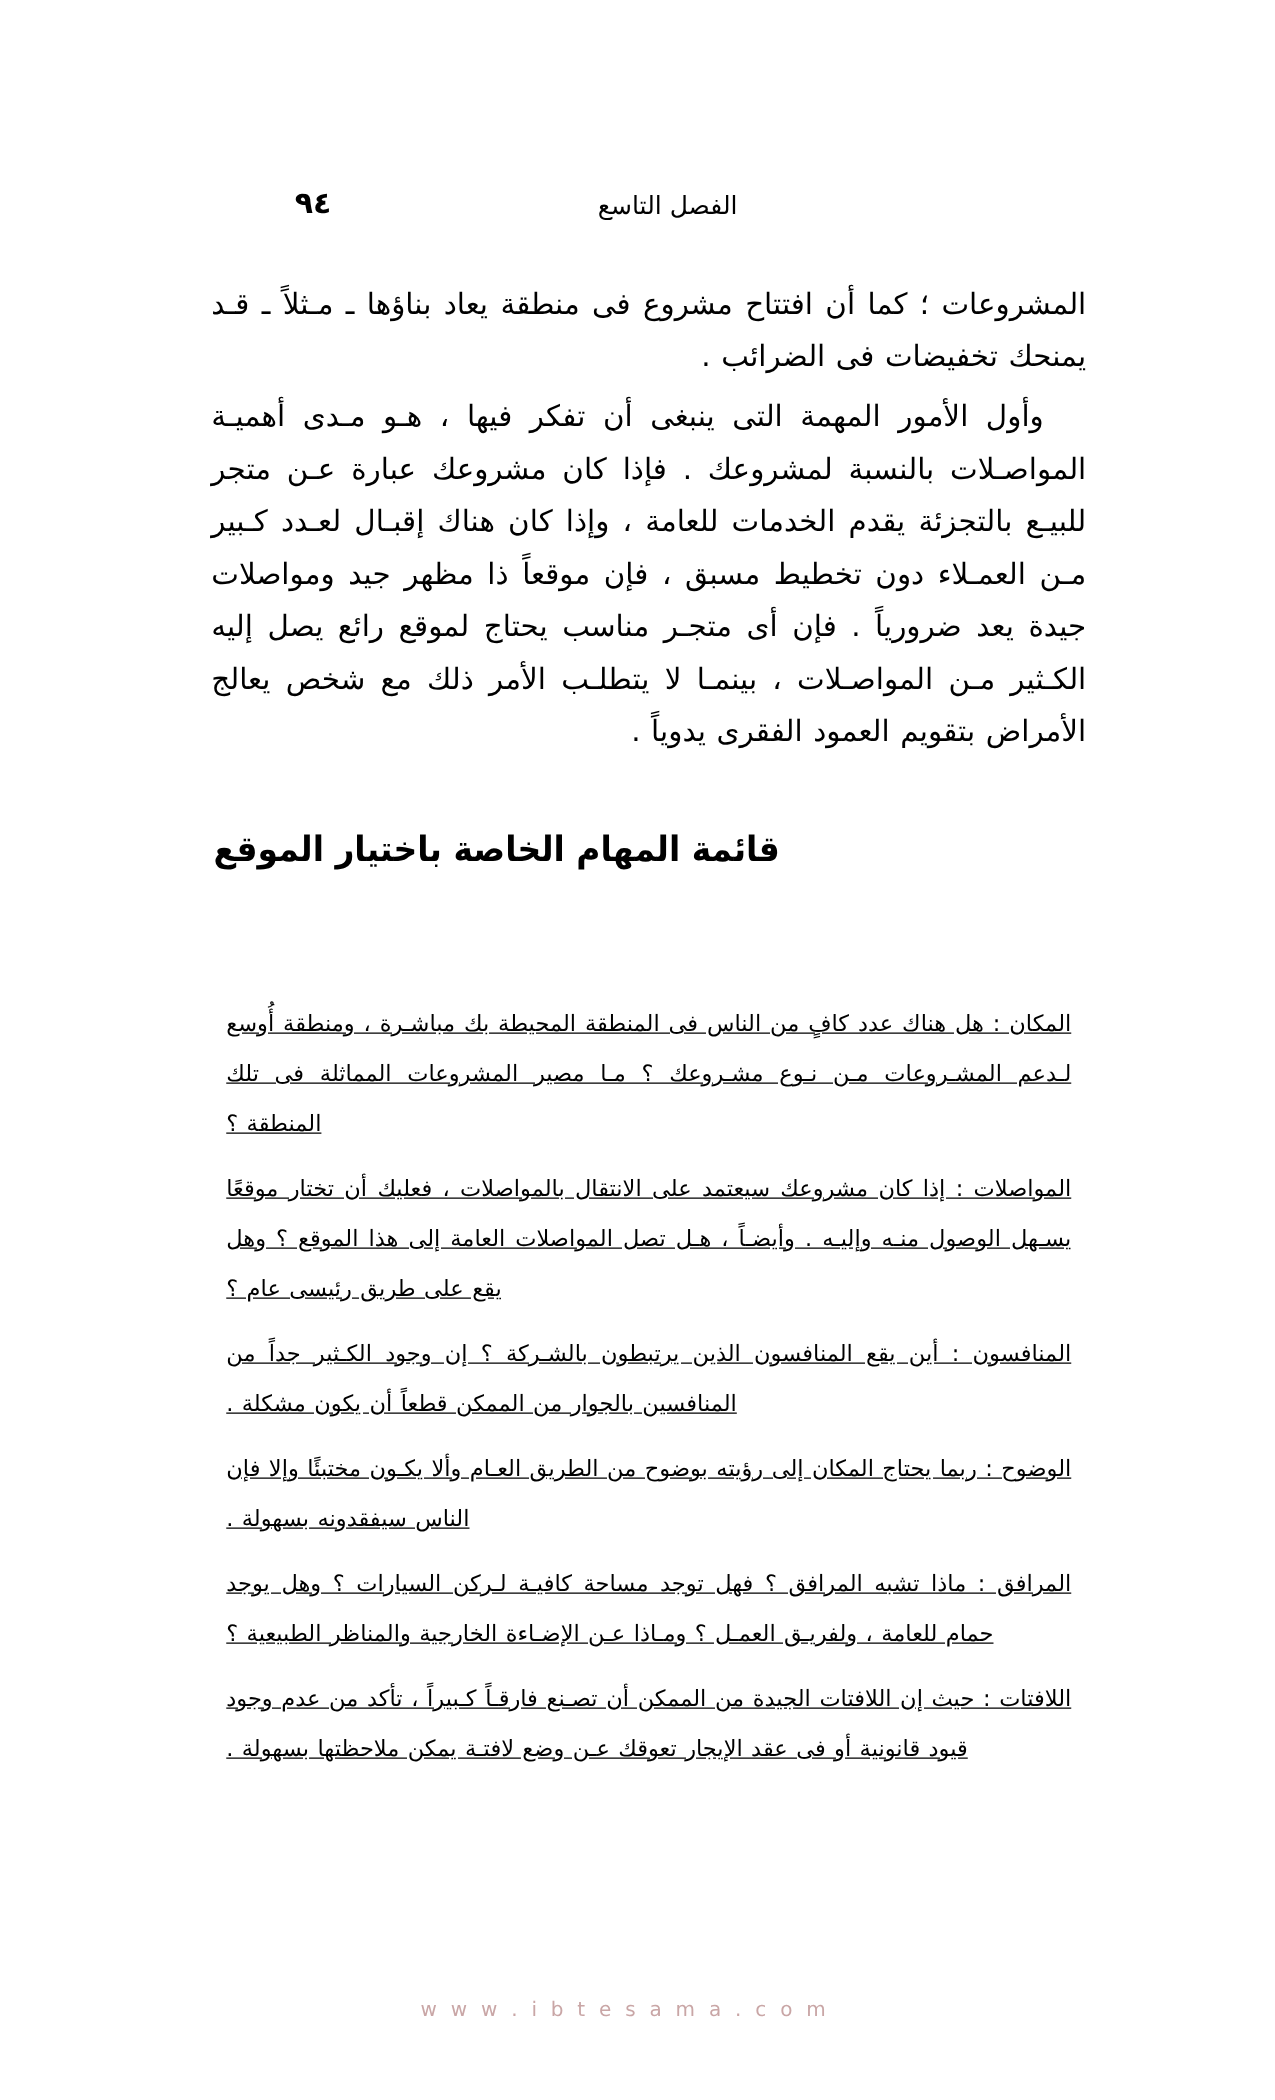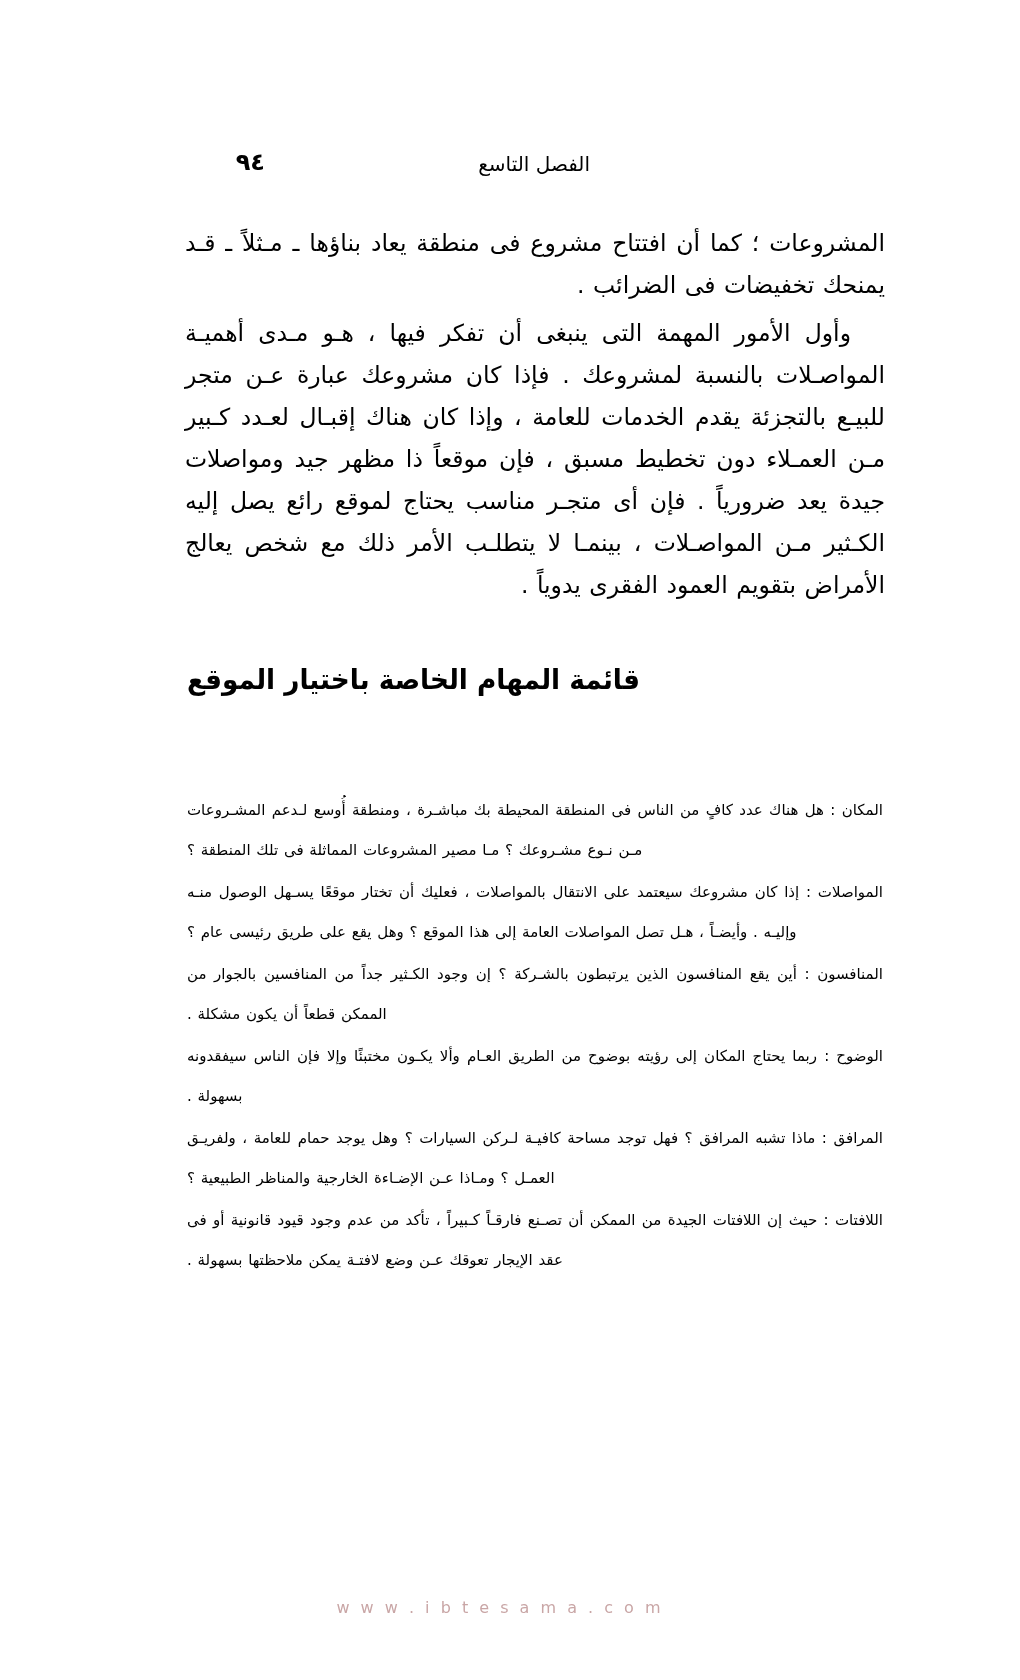--- a/index.html
+++ b/index.html
@@ -44,21 +44,21 @@
     top: 4px;
     font-size: 20px;
     font-weight: normal;
     letter-spacing: 0px;
   }
 
   
   .content {
     position: absolute;
     top: 222px;
-    right: 135px;
+    right: 151px;
     width: 700px;
     direction: rtl;
     text-align: justify;
   }
   .para {
     font-size: 23.5px;
     line-height: 42px;
     margin: 0 0 0 0;
     text-align: justify;
     text-align-last: right;
@@ -88,26 +88,27 @@
   .intro-line {
     font-size: 24px;
     line-height: 42px;
     text-align: left;
     margin: 0;
     padding-left: 2px;
   }
 
   
   .check-item {
-    font-size: 15px;
+    font-size: 18px;
     line-height: 40px;
     text-align: justify;
     text-align-last: left;
-    margin: 2px;
+    margin: 12px;
     word-spacing: 1px;
+    text-decoration: underline;
   }
 
   
   .watermark {
     position: absolute;
     left: 0;
     right: 0;
     top: 1598px;
     text-align: center;
     direction: ltr;

